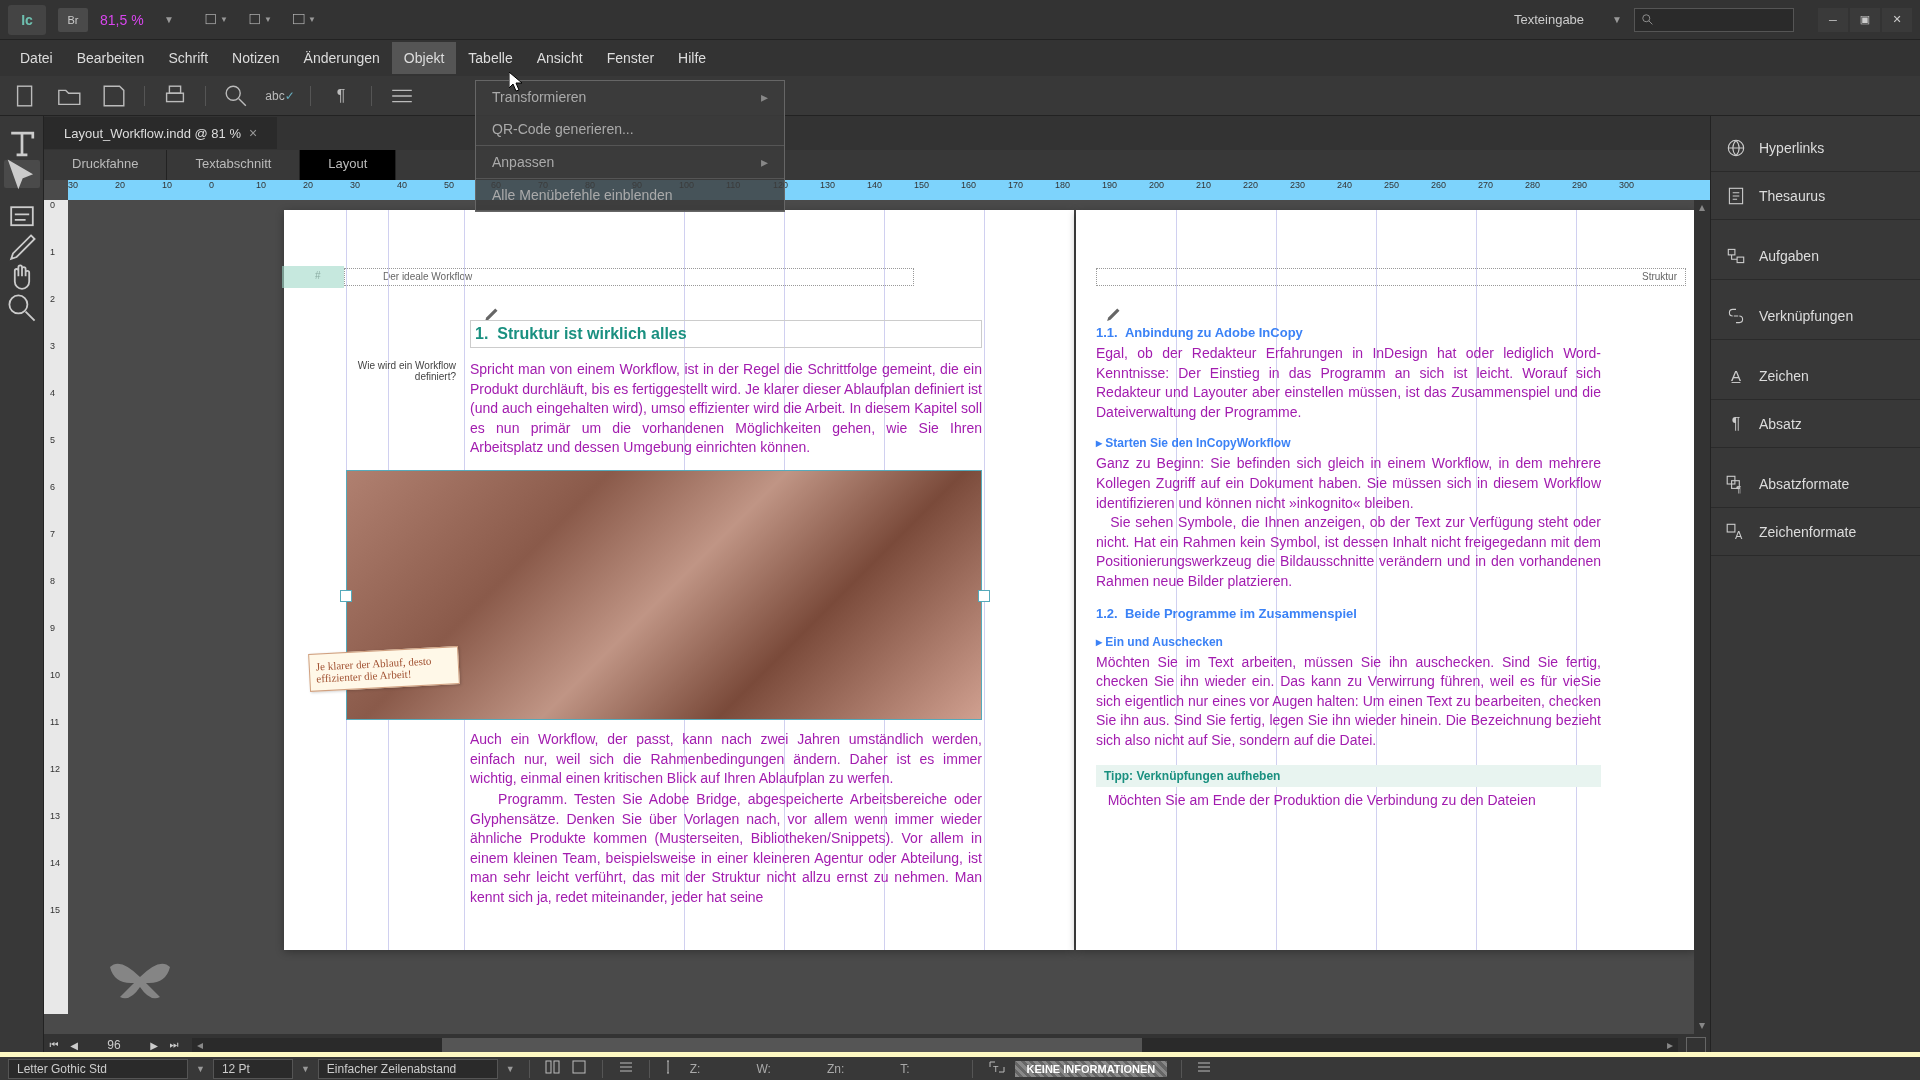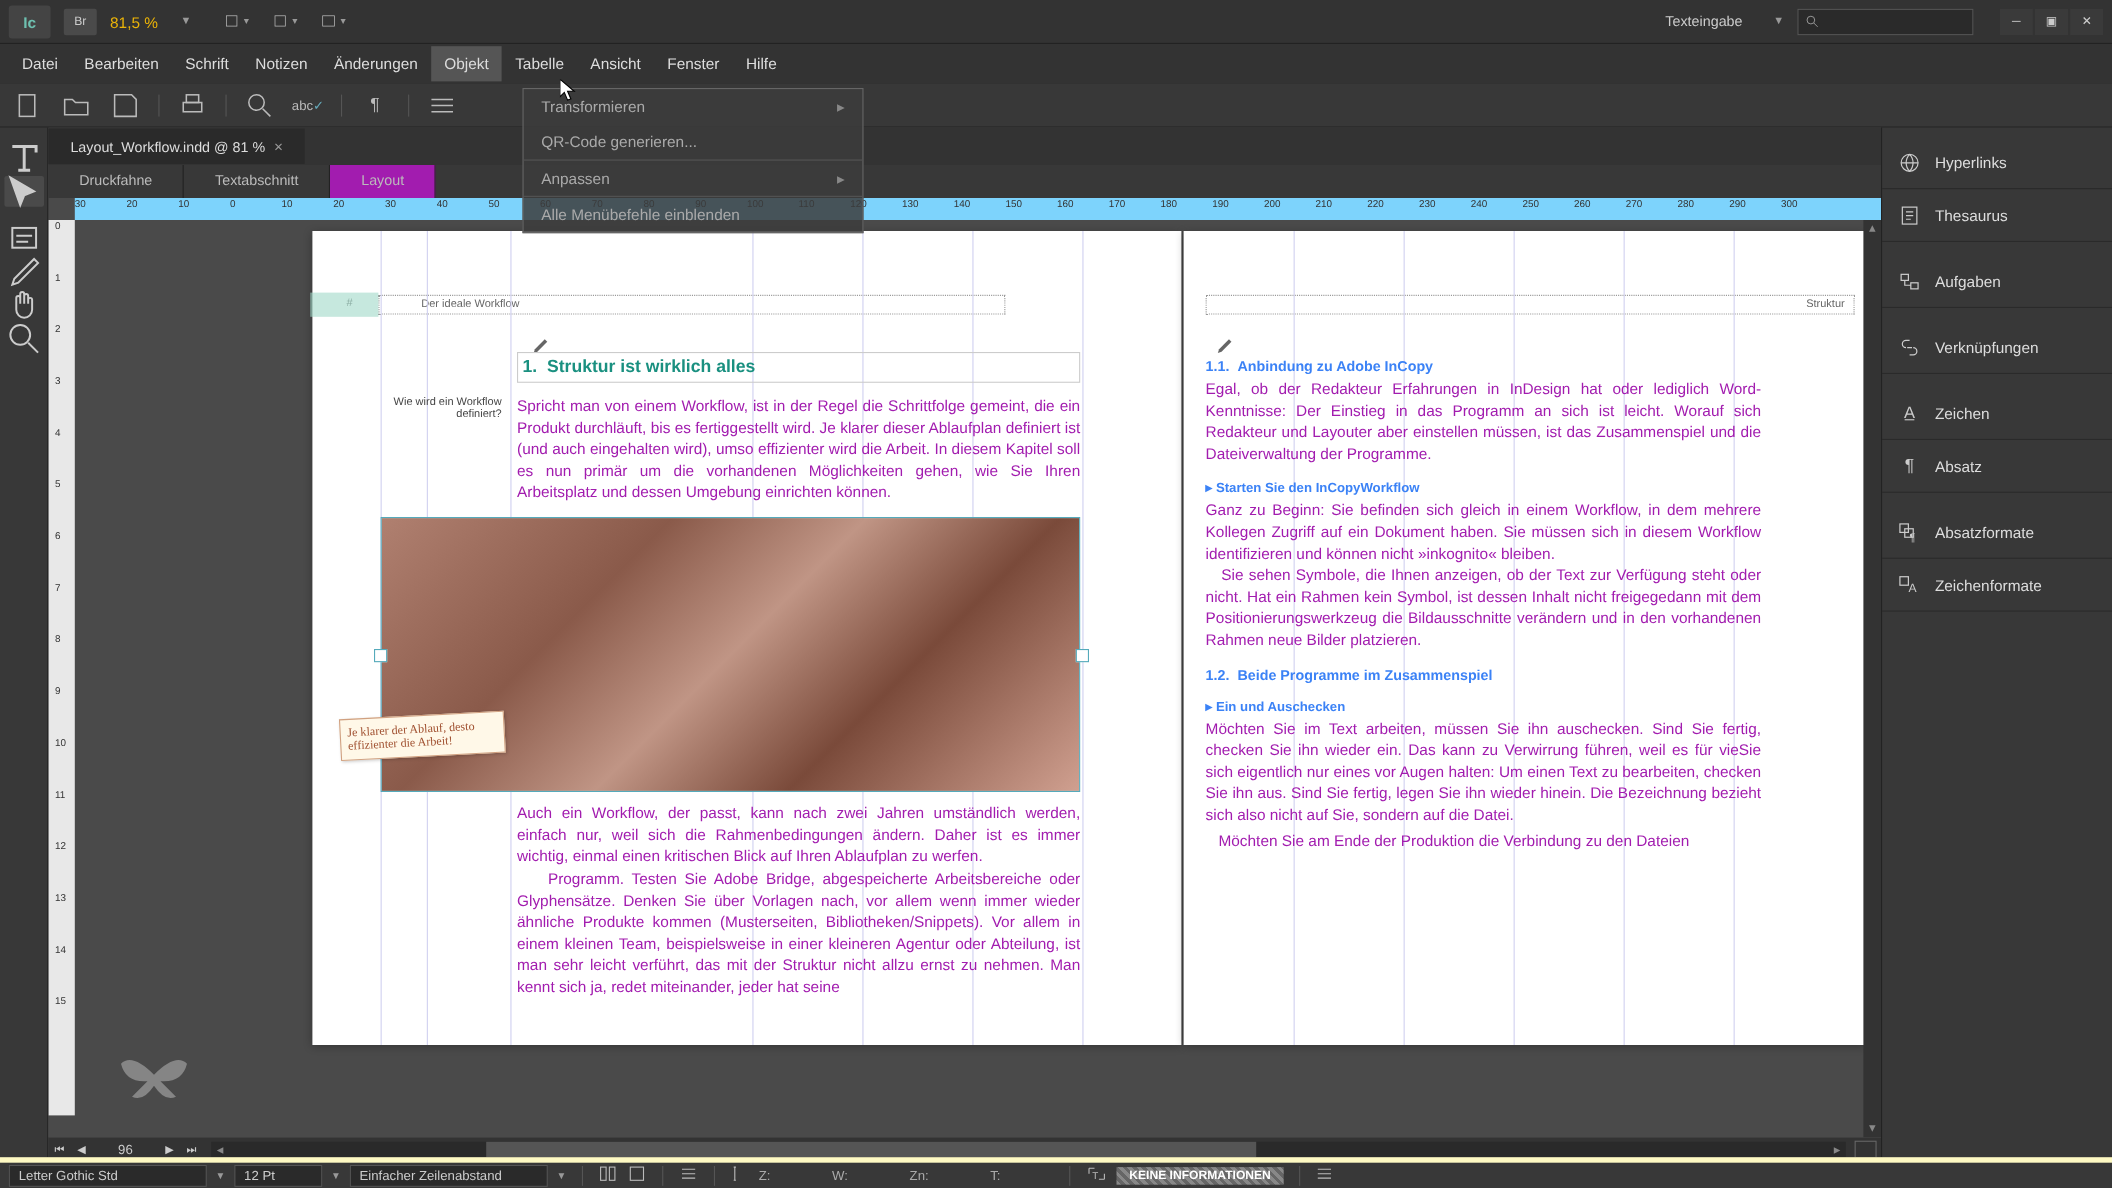--- a/index.html
+++ b/index.html
@@ -2,21 +2,21 @@
 <html><head>
 <meta charset="utf-8">
 <style>
 * { margin: 0; padding: 0; box-sizing: border-box; font-family: 'Segoe UI', Tahoma, sans-serif; user-select: none; }
 body { background: #333333; color: #cccccc; width: 1920px; height: 1080px; overflow: hidden; font-size: 12px; }
 
 
 .titlebar { height: 40px; background: #333333; display: flex; align-items: center; padding: 0 8px; border-bottom: 1px solid #222; }
 .app-logo { width: 38px; height: 30px; background: #444; border-radius: 3px; display: flex; align-items: center; justify-content: center; color: #6ec0b0; font-weight: bold; font-size: 14px; }
 .br-btn { width: 30px; height: 24px; background: #4a4a4a; border-radius: 2px; display: flex; align-items: center; justify-content: center; margin-left: 12px; font-size: 11px; color: #ccc; }
-.zoom-select { margin-left: 12px; color: #eab308; font-size: 14px; width: 60px; }
+.zoom-select { margin-left: 12px; color: #d946ef; font-size: 14px; width: 60px; }
 .zoom-arrow { margin-left: 4px; font-size: 10px; color: #999; }
 .top-icons { display: flex; gap: 20px; margin-left: 30px; align-items: center; }
 .top-icon { width: 24px; height: 20px; display: flex; align-items: center; justify-content: center; }
 .top-right { margin-left: auto; display: flex; align-items: center; gap: 12px; }
 .workspace-select { color: #ccc; font-size: 13px; padding: 4px 16px 4px 8px; }
 .search-box { width: 160px; height: 24px; background: #2a2a2a; border: 1px solid #555; display: flex; align-items: center; padding: 0 6px; }
 .search-box svg { width: 14px; height: 14px; }
 .window-controls { display: flex; gap: 2px; margin-left: 12px; }
 .win-ctrl { width: 30px; height: 24px; background: #3a3a3a; display: flex; align-items: center; justify-content: center; font-size: 11px; }
 
@@ -41,21 +41,21 @@
 .tool-btn { width: 36px; height: 28px; display: flex; align-items: center; justify-content: center; border-radius: 2px; }
 .tool-btn.active { background: #4a4a4a; }
 
 
 .doc-container { flex: 1; display: flex; flex-direction: column; background: #4a4a4a; position: relative; }
 .doc-tabs { height: 34px; background: #333; display: flex; align-items: center; }
 .doc-tab { padding: 8px 20px; background: #2a2a2a; color: #ddd; font-size: 13px; display: flex; align-items: center; gap: 8px; }
 .doc-tab .close { font-size: 14px; color: #999; }
 .view-tabs { height: 30px; background: #383838; display: flex; }
 .view-tab { padding: 6px 28px; border-right: 1px solid #222; color: #bbb; font-size: 13px; }
-.view-tab.active { background: #a21caf; }
+.view-tab.active { background: #000000; }
 
 .ruler-h { height: 20px; background: #7dd3fc; position: relative; margin-left: 24px; overflow: hidden; }
 .ruler-v { width: 24px; background: #e8e8e8; position: absolute; left: 0; top: 84px; bottom: 20px; }
 .ruler-tick { position: absolute; font-size: 9px; color: #333; }
 
 .canvas-area { flex: 1; background: #4a4a4a; position: relative; overflow: hidden; }
 .page { position: absolute; background: white; box-shadow: 0 2px 8px rgba(0,0,0,0.3); }
 .page-left { left: 240px; top: 10px; width: 790px; height: 740px; }
 .page-right { left: 1032px; top: 10px; width: 620px; height: 740px; }
 
@@ -367,20 +367,21 @@
 
         <div style="position:absolute;left:20px;top:115px;width:505px">
           <div class="subheading"><span>1.1.</span>&nbsp;&nbsp;<span>Anbindung zu Adobe InCopy</span></div>
           <div class="body-text" style="margin-top:4px">Egal, ob der Redakteur Erfahrungen in InDesign hat oder lediglich Word-Kenntnisse: Der Einstieg in das Programm an sich ist leicht. Worauf sich Redakteur und Layouter aber einstellen müssen, ist das Zusammenspiel und die Dateiverwaltung der Programme.</div>
           <div class="subheading" style="margin-top:14px;font-size:12px">▸  Starten Sie den InCopyWorkflow</div>
           <div class="body-text" style="margin-top:4px">Ganz zu Beginn: Sie befinden sich gleich in einem Workflow, in dem mehrere Kollegen Zugriff auf ein Dokument haben. Sie müssen sich in diesem Workflow identifizieren und können nicht »inkognito« bleiben.</div>
           <div class="body-text">&nbsp;&nbsp;&nbsp;<span>Sie sehen Symbole, die Ihnen anzeigen, ob der Text zur Verfügung steht oder nicht. Hat ein Rahmen kein Symbol, ist dessen Inhalt nicht freigegedann mit dem Positionierungswerkzeug die Bildausschnitte verändern und in den vorhandenen Rahmen neue Bilder platzieren.</span></div>
           <div class="subheading" style="margin-top:14px"><span>1.2.</span>&nbsp;&nbsp;<span>Beide Programme im Zusammenspiel</span></div>
           <div class="subheading" style="margin-top:14px;font-size:12px">▸  Ein und Auschecken</div>
           <div class="body-text" style="margin-top:4px">Möchten Sie im Text arbeiten, müssen Sie ihn auschecken. Sind Sie fertig, checken Sie ihn wieder ein. Das kann zu Verwirrung führen, weil es für vieSie sich eigentlich nur eines vor Augen halten: Um einen Text zu bearbeiten, checken Sie ihn aus. Sind Sie fertig, legen Sie ihn wieder hinein. Die Bezeichnung bezieht sich also nicht auf Sie, sondern auf die Datei.</div>
+          <div style="margin-top:14px;background:#e8f4f0;padding:4px 8px;font-weight:bold;color:#1a9080;font-size:12px">Tipp: Verknüpfungen aufheben</div>
           <div class="body-text" style="margin-top:4px">&nbsp;&nbsp;&nbsp;<span>Möchten Sie am Ende der Produktion die Verbindung zu den Dateien</span></div>
         </div>
       </div>
 
       <div style="position:absolute;right:0;top:0;bottom:0;width:16px;background:#333">
         <div style="position:absolute;top:0;width:100%;height:16px;text-align:center;color:#888">▴</div>
         <div style="position:absolute;bottom:0;width:100%;height:16px;text-align:center;color:#888">▾</div>
       </div>
     </div>
 

